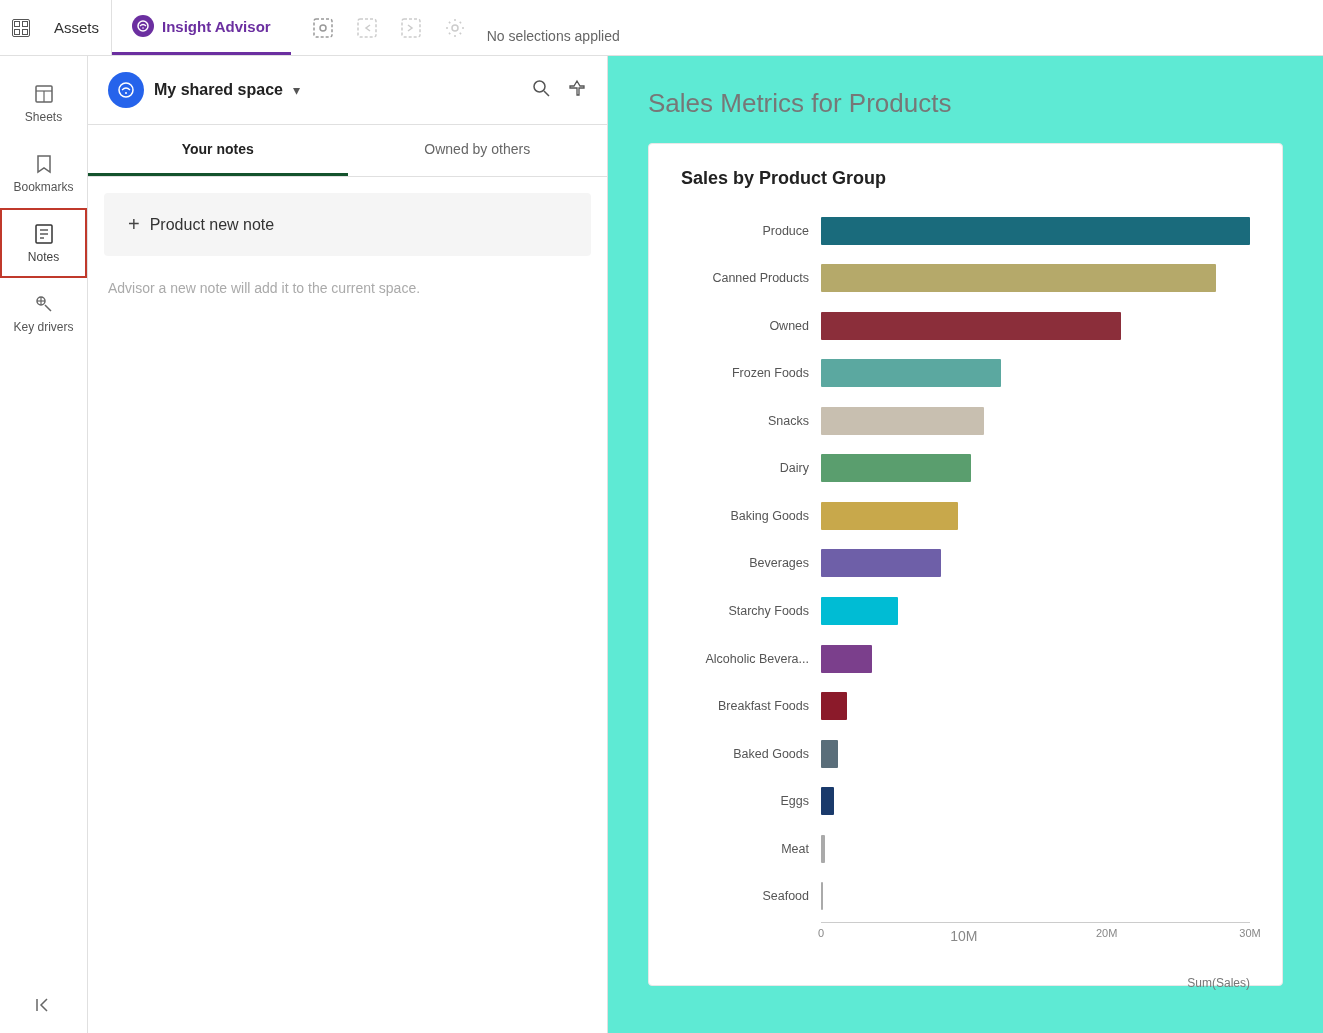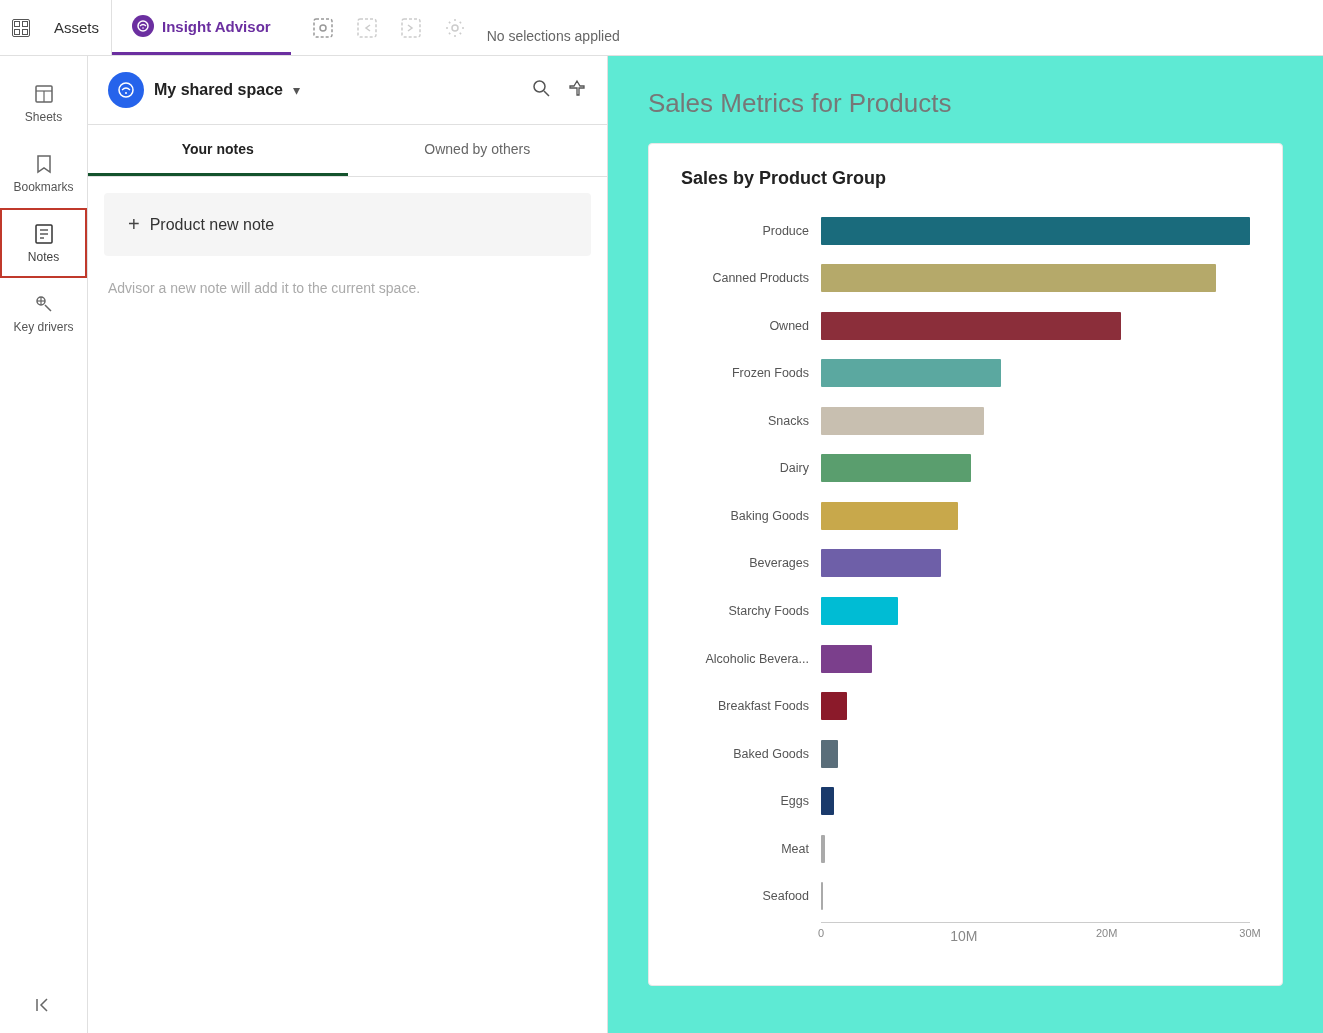--- a/index.html
+++ b/index.html
@@ -533,16 +533,19 @@
             </div>
           </div>
         </div>
       <div style="margin-left:140px; margin-top:4px; position:relative; height:30px;">
         <div style="border-top:1px solid #ccc; width:100%; position:absolute; top:0;"></div>
         <span style="position:absolute; left:0; transform:translateX(-50%); top:5px; font-size:11px; color:#888;">0</span>
         <span style="position:absolute; left:33.3%; transform:translateX(-50%); top:6px; font-size:14px; color:#888;">10M</span>
         <span style="position:absolute; left:66.6%; transform:translateX(-50%); top:5px; font-size:11px; color:#888;">20M</span>
         <span style="position:absolute; left:100%; transform:translateX(-50%); top:5px; font-size:11px; color:#888;">30M</span>
       </div>
+      <div class="x-axis-title">
+        <span>Sum(Sales)</span>
+      </div>
     </div>
   </div>
 
 </div>
 
 </body></html>

